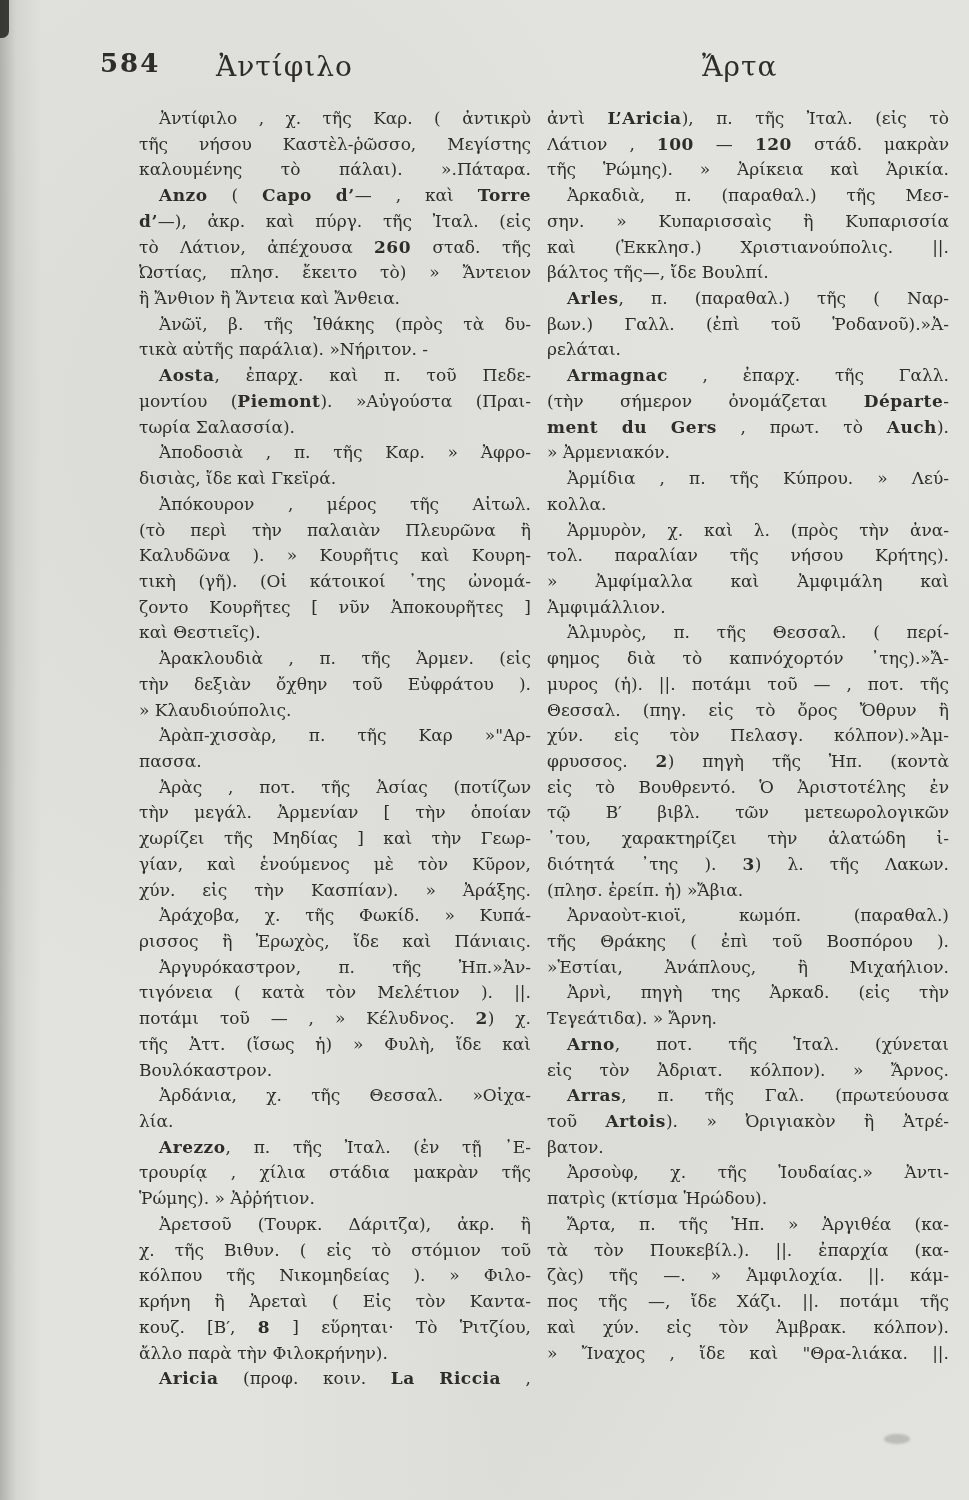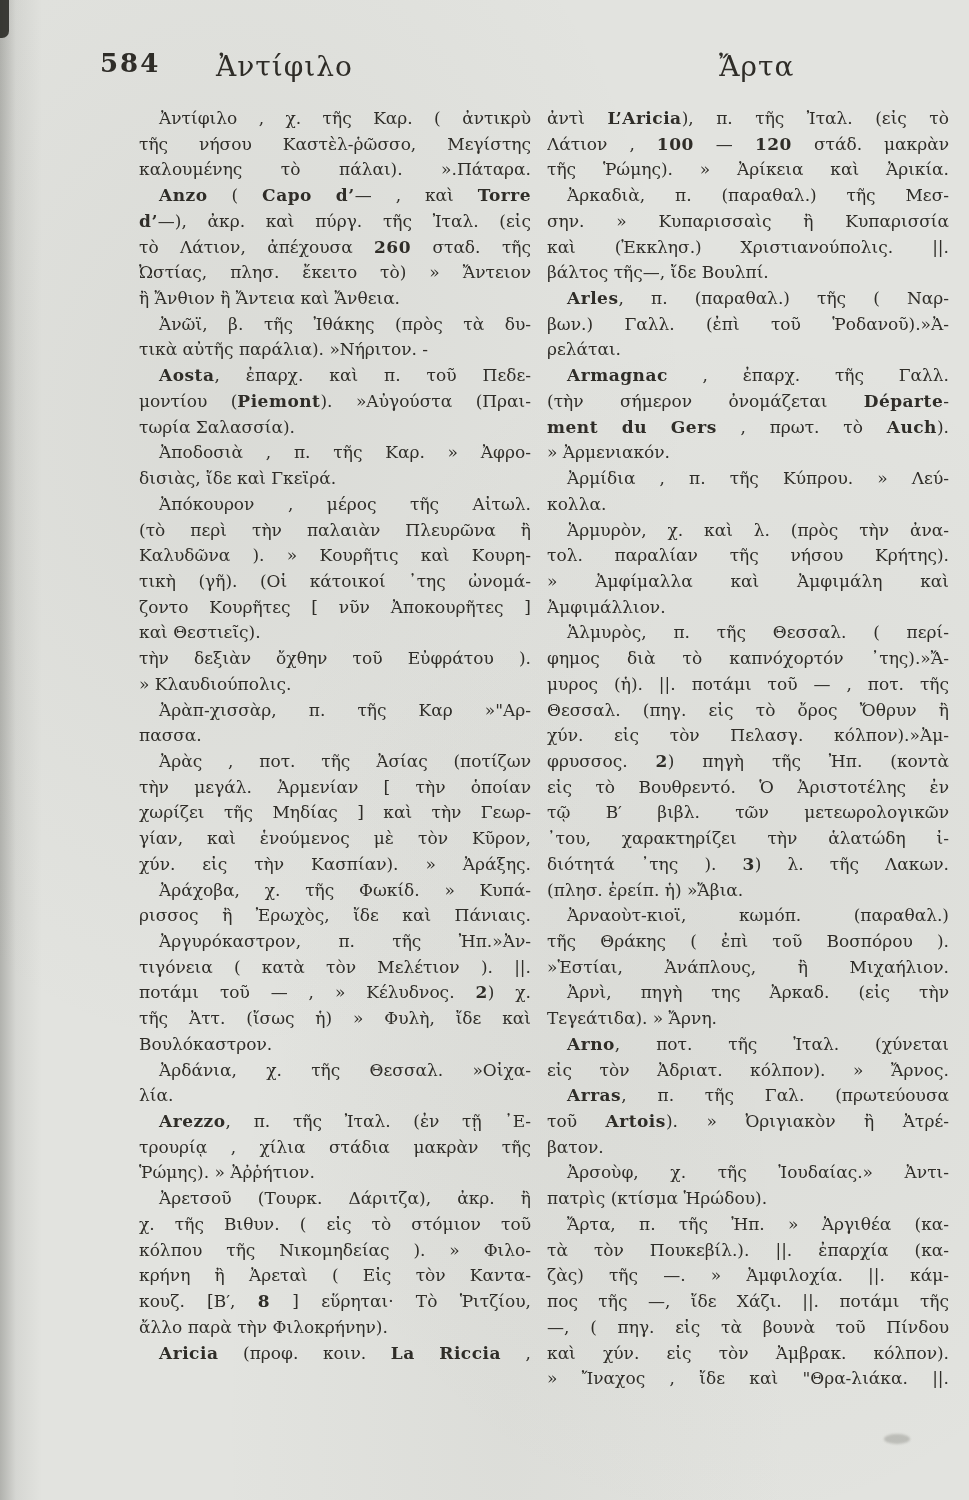--- a/index.html
+++ b/index.html
@@ -32,21 +32,21 @@
     background:rgba(80,78,72,0.25);border-radius:50%;filter:blur(1px);
   }
   .page-number{
     position:absolute;left:100px;top:48px;
     font-size:26px;font-weight:bold;letter-spacing:2px;
   }
   .running-head{
     position:absolute;top:50px;font-size:28px;letter-spacing:1px;
   }
   .running-head.left{left:216px;}
-  .running-head.right{left:719px;}
+  .running-head.right{left:702px;}
   .col{
     position:absolute;top:106px;
     font-size:17px;
     margin-left:44px;
   }
   .col.left{left:95px;width:392px;}
   .col.right{left:503px;width:402px;}
   .line{
     height:25.72px;line-height:25.72px;
     overflow:hidden;
@@ -86,20 +86,21 @@
       <div class="line">μοντίου (<span class="latin">Piemont</span>). »Αὐγούστα (Πραι-</div>
       <div class="line flush">τωρία Σαλασσία).</div>
       <div class="line indent">Ἀποδοσιὰ , π. τῆς Καρ. » Ἀφρο-</div>
       <div class="line flush">δισιὰς, ἴδε καὶ Γκεϊρά.</div>
       <div class="line indent">Ἀπόκουρον , μέρος τῆς Αἰτωλ.</div>
       <div class="line">(τὸ περὶ τὴν παλαιὰν Πλευρῶνα ἢ</div>
       <div class="line">Καλυδῶνα ). » Κουρῆτις καὶ Κουρη-</div>
       <div class="line">τικὴ (γῆ). (Οἱ κάτοικοί ᾽της ὠνομά-</div>
       <div class="line">ζοντο Κουρῆτες [ νῦν Ἀποκουρῆτες ]</div>
       <div class="line flush">καὶ Θεστιεῖς).</div>
+      <div class="line indent">Ἀρακλουδιὰ , π. τῆς Ἀρμεν. (εἰς</div>
       <div class="line">τὴν δεξιὰν ὄχθην τοῦ Εὐφράτου ).</div>
       <div class="line flush">» Κλαυδιούπολις.</div>
       <div class="line indent">Ἀρὰπ-χισσὰρ, π. τῆς Καρ »"Αρ-</div>
       <div class="line flush">πασσα.</div>
       <div class="line indent">Ἀρὰς , ποτ. τῆς Ἀσίας (ποτίζων</div>
       <div class="line">τὴν μεγάλ. Ἀρμενίαν [ τὴν ὁποίαν</div>
       <div class="line">χωρίζει τῆς Μηδίας ] καὶ τὴν Γεωρ-</div>
       <div class="line">γίαν, καὶ ἑνούμενος μὲ τὸν Κῦρον,</div>
       <div class="line">χύν. εἰς τὴν Κασπίαν). » Ἀράξης.</div>
       <div class="line indent">Ἀράχοβα, χ. τῆς Φωκίδ. » Κυπά-</div>
@@ -163,17 +164,16 @@
       <div class="line">εἰς τὸν Ἀδριατ. κόλπον). » Ἄρνος.</div>
       <div class="line indent"><span class="latin">Arras</span>, π. τῆς Γαλ. (πρωτεύουσα</div>
       <div class="line">τοῦ <span class="latin">Artois</span>). » Ὀριγιακὸν ἢ Ἀτρέ-</div>
       <div class="line flush">βατον.</div>
       <div class="line indent">Ἀρσοὺφ, χ. τῆς Ἰουδαίας.» Ἀντι-</div>
       <div class="line flush">πατρὶς (κτίσμα Ἡρώδου).</div>
       <div class="line indent">Ἄρτα, π. τῆς Ἠπ. » Ἀργιθέα (κα-</div>
       <div class="line">τὰ τὸν Πουκεβίλ.). ||. ἐπαρχία (κα-</div>
       <div class="line">ζὰς) τῆς —. » Ἀμφιλοχία. ||. κάμ-</div>
       <div class="line">πος τῆς —, ἴδε Χάζι. ||. ποτάμι τῆς</div>
-      <div class="line">—, ( πηγ. εἰς τὰ βουνὰ τοῦ Πίνδου</div>
       <div class="line">καὶ χύν. εἰς τὸν Ἀμβρακ. κόλπον).</div>
       <div class="line">» Ἴναχος , ἴδε καὶ "Θρα-λιάκα. ||.</div>
     </div>
 </div>
 
 </body></html>

